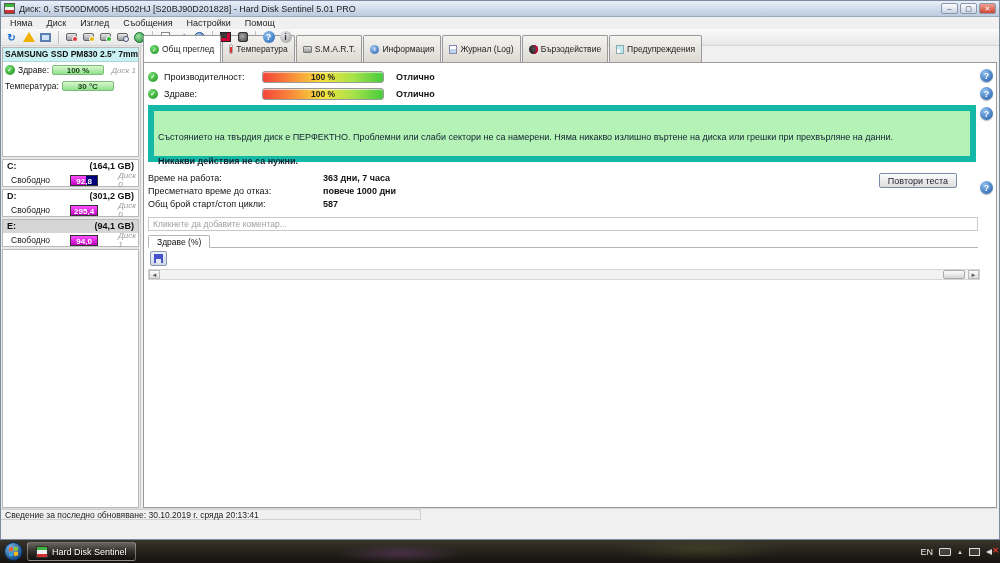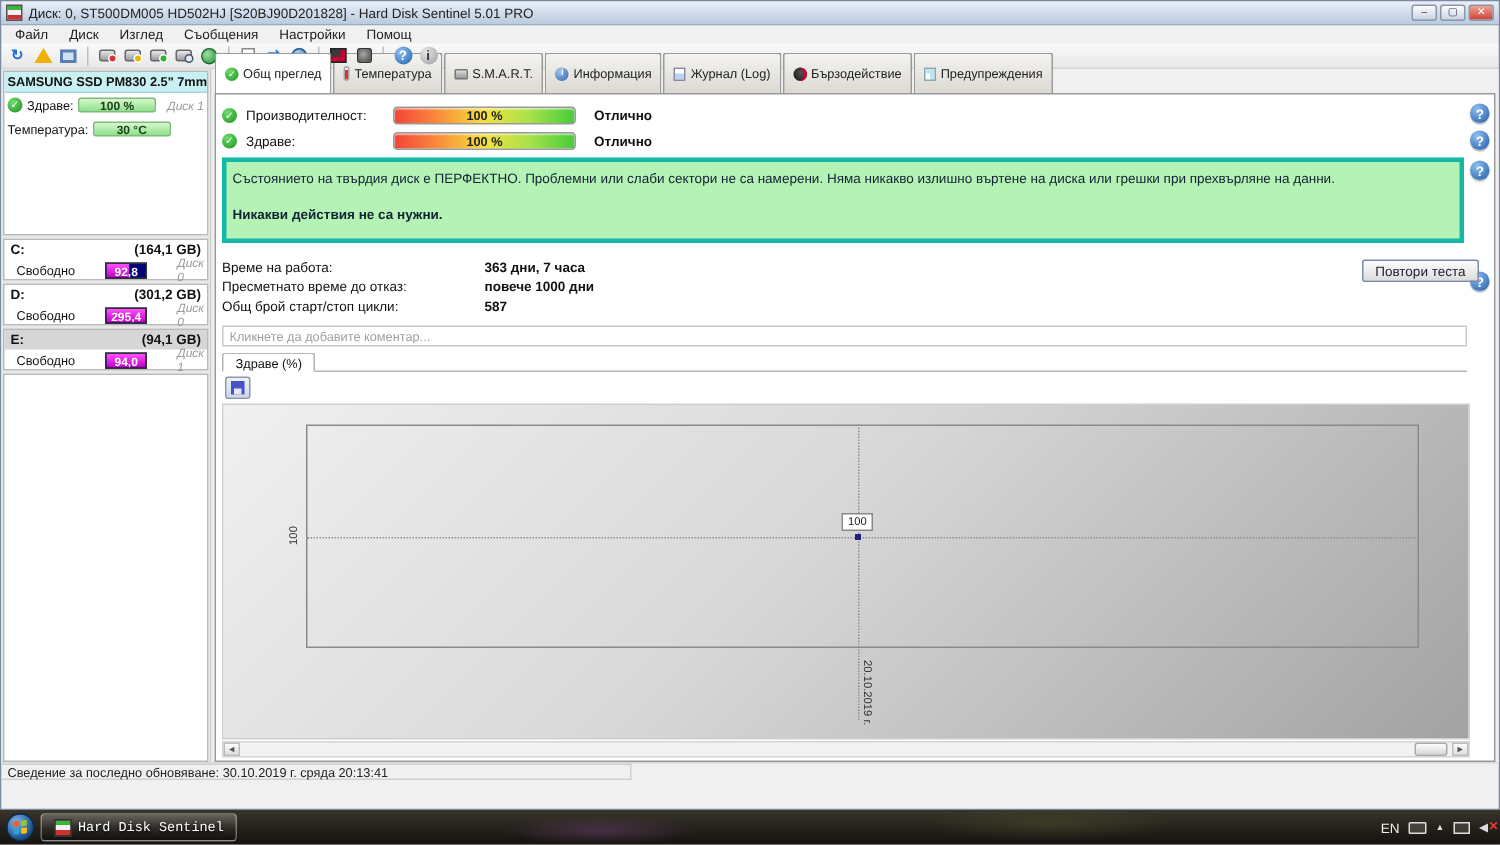--- a/index.html
+++ b/index.html
@@ -76,28 +76,28 @@
   .ic-alert{width:8px;height:9px;background:#fff;border:1px solid #8aa;box-shadow:inset -3px 3px 0 #bfe4f2;}
 
   .panel{flex:1;background:#fff;border:1px solid #9a9a9a;border-top:1px solid #9a9a9a;position:relative;padding:5px 4px 0 4px;min-height:0;display:flex;flex-direction:column;}
   .helpico{position:absolute;right:3px;width:13px;height:13px;border-radius:50%;background:radial-gradient(circle at 35% 28%,#8fc0f0,#1c58a8);color:#fff;font-weight:bold;font-size:9px;display:flex;align-items:center;justify-content:center;box-shadow:0 1px 1px rgba(0,0,0,.3);}
 
   .meas-row{display:flex;align-items:center;height:17px;gap:6px;}
   .meas-label{width:92px;font-size:9px;}
   .gradbar{width:122px;height:12px;border:1px solid #999;border-radius:3px;background:linear-gradient(90deg,#f4433a 0%,#f88f3a 25%,#f5e13c 50%,#a8e24a 75%,#46cc3c 100%);font-size:8.5px;font-weight:bold;text-align:center;line-height:11px;color:#222;box-shadow:inset 0 1px 1px rgba(255,255,255,.6);}
   .rating{font-weight:bold;font-size:9px;margin-left:6px;}
 
-  .greenbox{margin:3px 16px 3px 0;background:#b5f2b5;border:3px solid #14b8a6;padding:5px 4px;height:57px;font-size:9px;line-height:12px;color:#123;}
+  .greenbox{margin:3px 16px 3px 0;background:#b5f2b5;border:6px solid #14b8a6;padding:20px 4px;height:57px;font-size:9px;line-height:12px;color:#123;}
   .greenbox .action{font-weight:bold;margin-top:12px;}
 
   .stats{position:relative;margin-top:6px;height:44px;}
   .stat-row{display:flex;height:13px;align-items:center;}
   .stat-label{width:175px;font-size:9px;}
   .stat-value{font-weight:bold;font-size:9px;}
-  .retest{position:absolute;right:6px;top:2px;height:15px;padding:0 8px;font-size:9px;font-family:"Liberation Sans",sans-serif;background:linear-gradient(180deg,#fdfdfd,#dcdcdc);border:1px solid #7a8aa8;border-radius:2px;color:#223;}
+  .retest{position:absolute;right:35px;top:2px;height:15px;padding:0 8px;font-size:9px;font-family:"Liberation Sans",sans-serif;background:linear-gradient(180deg,#fdfdfd,#dcdcdc);border:1px solid #7a8aa8;border-radius:2px;color:#223;}
 
   .comment{width:calc(100% - 14px);height:14px;border:1px solid #c9c9c9;background:#fff;font-size:8.5px;color:#9a9a9a;padding:0 4px;font-family:"Liberation Sans",sans-serif;margin-top:2px;}
   .comment::placeholder{color:#a0a0a0;}
 
   .inner-tabs{display:flex;align-items:flex-end;height:14px;margin-top:3px;border-bottom:1px solid #b5b5b5;width:calc(100% - 14px);}
   .inner-tab{height:13px;padding:0 8px;font-size:8.5px;line-height:13px;background:#fff;border:1px solid #b5b5b5;border-bottom:1px solid #fff;border-radius:2px 2px 0 0;margin-bottom:-1px;}
   .savebtn{width:17px;height:15px;margin:3px 0 2px 2px;border:1px solid #8a97ab;border-radius:2px;background:linear-gradient(180deg,#eef3fa,#cdd8e8);display:flex;align-items:center;justify-content:center;}
   .floppy{width:9px;height:9px;background:#4653c8;position:relative;}
   .floppy:after{content:"";position:absolute;left:2px;bottom:0;width:5px;height:4px;background:#e8e8f4;}
 
@@ -121,21 +121,21 @@
   
   .taskbar{position:absolute;left:0;top:540px;width:1000px;height:23px;background:
       radial-gradient(90px 14px at 400px 60%, rgba(140,80,150,.35), transparent 70%),
       radial-gradient(120px 16px at 700px 40%, rgba(90,100,50,.35), transparent 70%),
       linear-gradient(180deg,#3a352b 0%,#23201a 55%,#15130f 100%);
     display:flex;align-items:center;padding:0 4px;gap:4px;}
   .startorb{width:19px;height:19px;border-radius:50%;background:radial-gradient(circle at 35% 30%,#7ab6e8,#1b4f8a 70%,#0c2c50);border:1px solid #0a2a48;display:flex;align-items:center;justify-content:center;}
   .winflag{width:9px;height:9px;display:grid;grid-template-columns:1fr 1fr;grid-template-rows:1fr 1fr;gap:1px;transform:skewY(-6deg);}
   .winflag i{border-radius:1px;}
   .wf1{background:#e8642c;}.wf2{background:#8cc63f;}.wf3{background:#33a0da;}.wf4{background:#fbbc12;}
-  .taskbtn{height:19px;display:flex;align-items:center;gap:4px;padding:0 8px;background:linear-gradient(180deg,rgba(255,255,255,.25),rgba(255,255,255,.06) 50%,rgba(0,0,0,.25));border:1px solid rgba(255,255,255,.35);border-radius:3px;color:#fff;font-size:9px;text-shadow:0 1px 2px #000;font-family:Liberation Mono, monospace;}
+  .taskbtn{height:19px;display:flex;align-items:center;gap:4px;padding:0 8px;background:linear-gradient(180deg,rgba(255,255,255,.25),rgba(255,255,255,.06) 50%,rgba(0,0,0,.25));border:1px solid rgba(255,255,255,.35);border-radius:3px;color:#fff;font-size:9px;text-shadow:0 1px 2px #000;}
   .hds-ico{width:12px;height:12px;border:1px solid #333;background:linear-gradient(180deg,#3db53d 33%,#f2f2f2 33%,#f2f2f2 66%,#d03030 66%);}
   .tray{margin-left:auto;display:flex;align-items:center;gap:6px;color:#eee;font-size:9px;}
   .tray-kbd{width:12px;height:8px;border:1px solid #ddd;border-radius:1px;background:rgba(255,255,255,.15);}
   .tray-up{font-size:6px;color:#ddd;}
   .tray-mon{width:11px;height:8px;border:1px solid #ddd;background:rgba(255,255,255,.12);}
   .tray-snd{position:relative;width:10px;height:9px;}
   .tray-snd:before{content:"";position:absolute;left:0;top:2px;border-top:3px solid transparent;border-bottom:3px solid transparent;border-right:6px solid #ddd;}
   .tray-snd i{position:absolute;right:-3px;top:-1px;font-style:normal;color:#e23b2e;font-size:8px;font-weight:bold;}
 </style>
 </head>
@@ -148,21 +148,21 @@
       <span class="app-ico"></span>
       <span class="title-text">Диск: 0, ST500DM005 HD502HJ [S20BJ90D201828]  -  Hard Disk Sentinel 5.01 PRO</span>
       <span class="winbtns">
         <span class="winbtn">–</span>
         <span class="winbtn">▢</span>
         <span class="winbtn close">✕</span>
       </span>
     </div>
 
     <div class="menubar">
-      <span class="menu-item">Файл</span>
+      <span class="menu-item">Няма</span>
       <span class="menu-item">Диск</span>
       <span class="menu-item">Изглед</span>
       <span class="menu-item">Съобщения</span>
       <span class="menu-item">Настройки</span>
       <span class="menu-item">Помощ</span>
     </div>
 
     <div class="toolbar">
       <span class="tbi g-refresh">↻</span>
       <span class="tbi">
@@ -358,29 +358,20 @@
 
           <input class="comment" placeholder="Кликнете да добавите коментар..." style="">
 
           <div class="inner-tabs">
             <span class="inner-tab">Здраве (%)</span>
           </div>
           <div class="savebtn">
             <span class="floppy"></span>
           </div>
 
-          <div class="chart">
-            <div class="plot"></div>
-            <div class="hgrid"></div>
-            <div class="vgrid"></div>
-            <span class="ytick">100</span>
-            <span class="xtick">20.10.2019 г.</span>
-            <span class="dpoint"></span>
-            <span class="dlabel">100</span>
-          </div>
 
           <div class="hscroll">
             <span class="scr-arrow scr-left">◄</span>
             <span class="scr-thumb"></span>
             <span class="scr-arrow">►</span>
           </div>
         </div>
       </div>
     </div>
 

